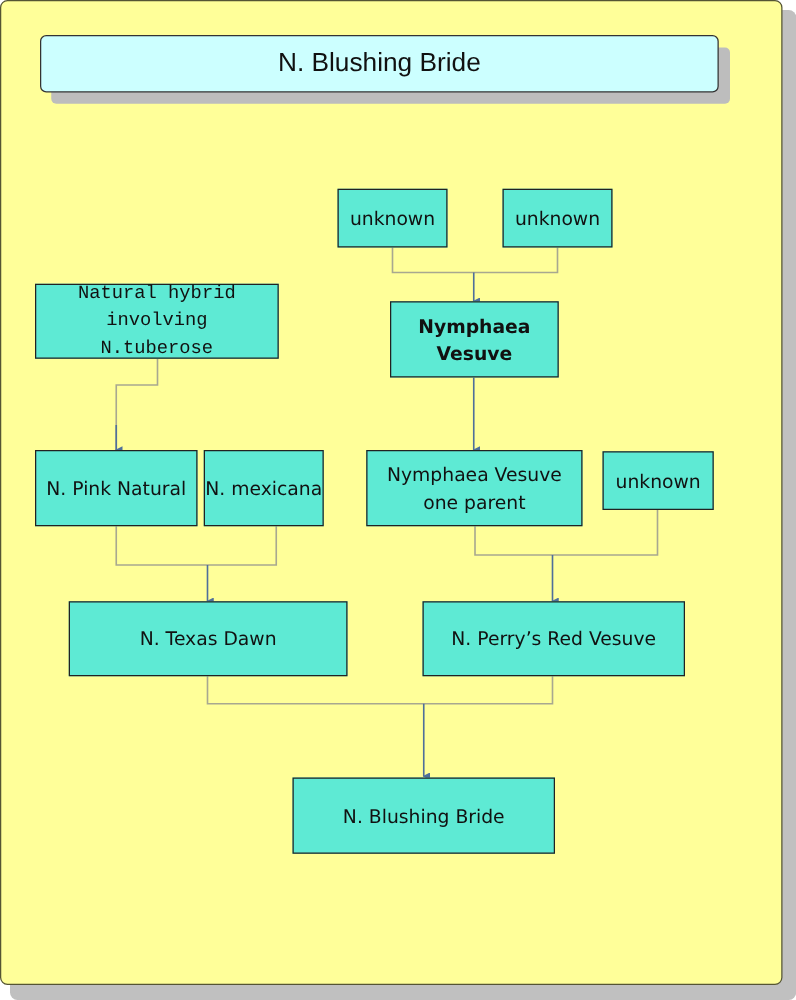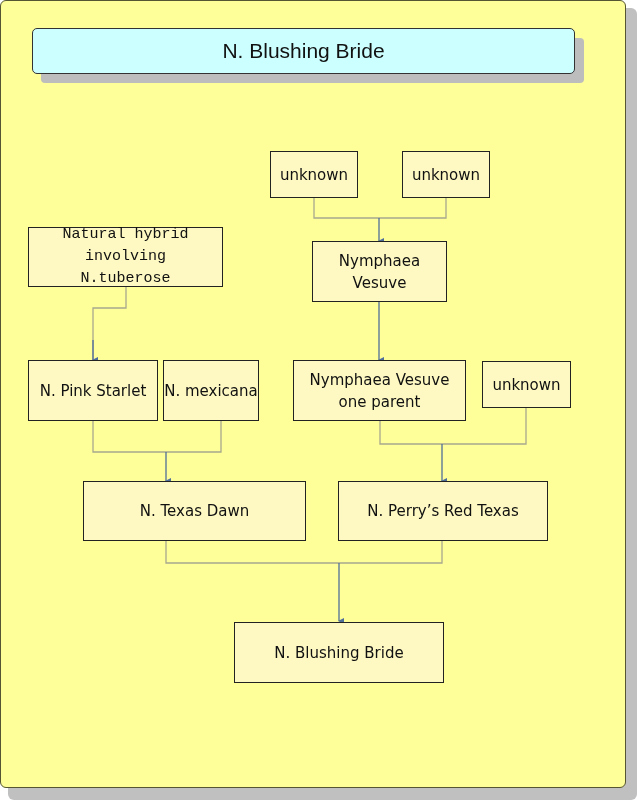--- a/index.html
+++ b/index.html
@@ -6,21 +6,21 @@
   body { width:637px; height:800px; background:#ffffff; position:relative; overflow:hidden;
          font-family:"DejaVu Sans", sans-serif; }
   .panel-shadow { position:absolute; left:8px; top:8px; width:629px; height:792px; background:#c0c0c0; border-radius:6px; }
   .panel { position:absolute; left:0; top:0; width:626px; height:788px; background:#ffff99;
            border:1px solid #555533; border-radius:6px; box-sizing:border-box; }
   .title-shadow { position:absolute; left:41px; top:38px; width:543px; height:45px; background:#bdbdbd; border-radius:4px; }
   .title { position:absolute; left:32px; top:28px; width:543px; height:46px; background:#ccffff;
            border:1px solid #333; border-radius:5px; box-sizing:border-box;
            display:flex; align-items:center; justify-content:center;
            font-family:"Liberation Sans", sans-serif; font-size:21px; color:#111; }
-  .node { position:absolute; background:#fef9c3; border:1px solid #222; box-sizing:border-box;
+  .node { position:absolute; background:#5eead4; border:1px solid #222; box-sizing:border-box;
           display:flex; align-items:center; justify-content:center; text-align:center;
           font-size:15px; line-height:22px; color:#111; white-space:pre-line; }
   svg.links { position:absolute; left:0; top:0; }
 </style>
 </head>
 <body>
 
 <div class="panel-shadow"></div>
 <div class="panel"></div>
 
@@ -45,24 +45,24 @@
     <path d="M379,302 V360"></path>
     <path d="M93,340 V360"></path>
     <path d="M166,452 V481"></path>
     <path d="M442,444 V481"></path>
     <path d="M339,563 V621"></path>
   </g>
 </svg>
 
 <div class="node" style="left:270px;top:151px;width:88px;height:47px;">unknown</div>
 <div class="node" style="left:402px;top:151px;width:88px;height:47px;">unknown</div>
-<div class="node" style="left:312px;top:241px;width:135px;height:61px;">Nymphaea
+<div class="node" style="left:312px;top:241px;width:135px;height:61px;font-weight:bold;">Nymphaea
 Vesuve</div>
 <div class="node" style="left:28px;top:227px;width:195px;height:60px;font-family:Liberation Mono, monospace;">Natural hybrid involving
 N.tuberose</div>
-<div class="node" style="left:28px;top:360px;width:130px;height:61px;">N. Pink Starlet</div>
+<div class="node" style="left:28px;top:360px;width:130px;height:61px;">N. Pink Natural</div>
 <div class="node" style="left:163px;top:360px;width:96px;height:61px;">N. mexicana</div>
 <div class="node" style="left:293px;top:360px;width:173px;height:61px;">Nymphaea Vesuve
 one parent</div>
 <div class="node" style="left:482px;top:361px;width:89px;height:47px;">unknown</div>
-<div class="node" style="left:55px;top:481px;width:223px;height:60px;margin-left:28px;">N. Texas Dawn</div>
-<div class="node" style="left:338px;top:481px;width:210px;height:60px;">N. Perry’s Red Texas</div>
+<div class="node" style="left:55px;top:481px;width:223px;height:60px;">N. Texas Dawn</div>
+<div class="node" style="left:338px;top:481px;width:210px;height:60px;">N. Perry’s Red Vesuve</div>
 <div class="node" style="left:234px;top:622px;width:210px;height:61px;">N. Blushing Bride</div>
 
 </body></html>

